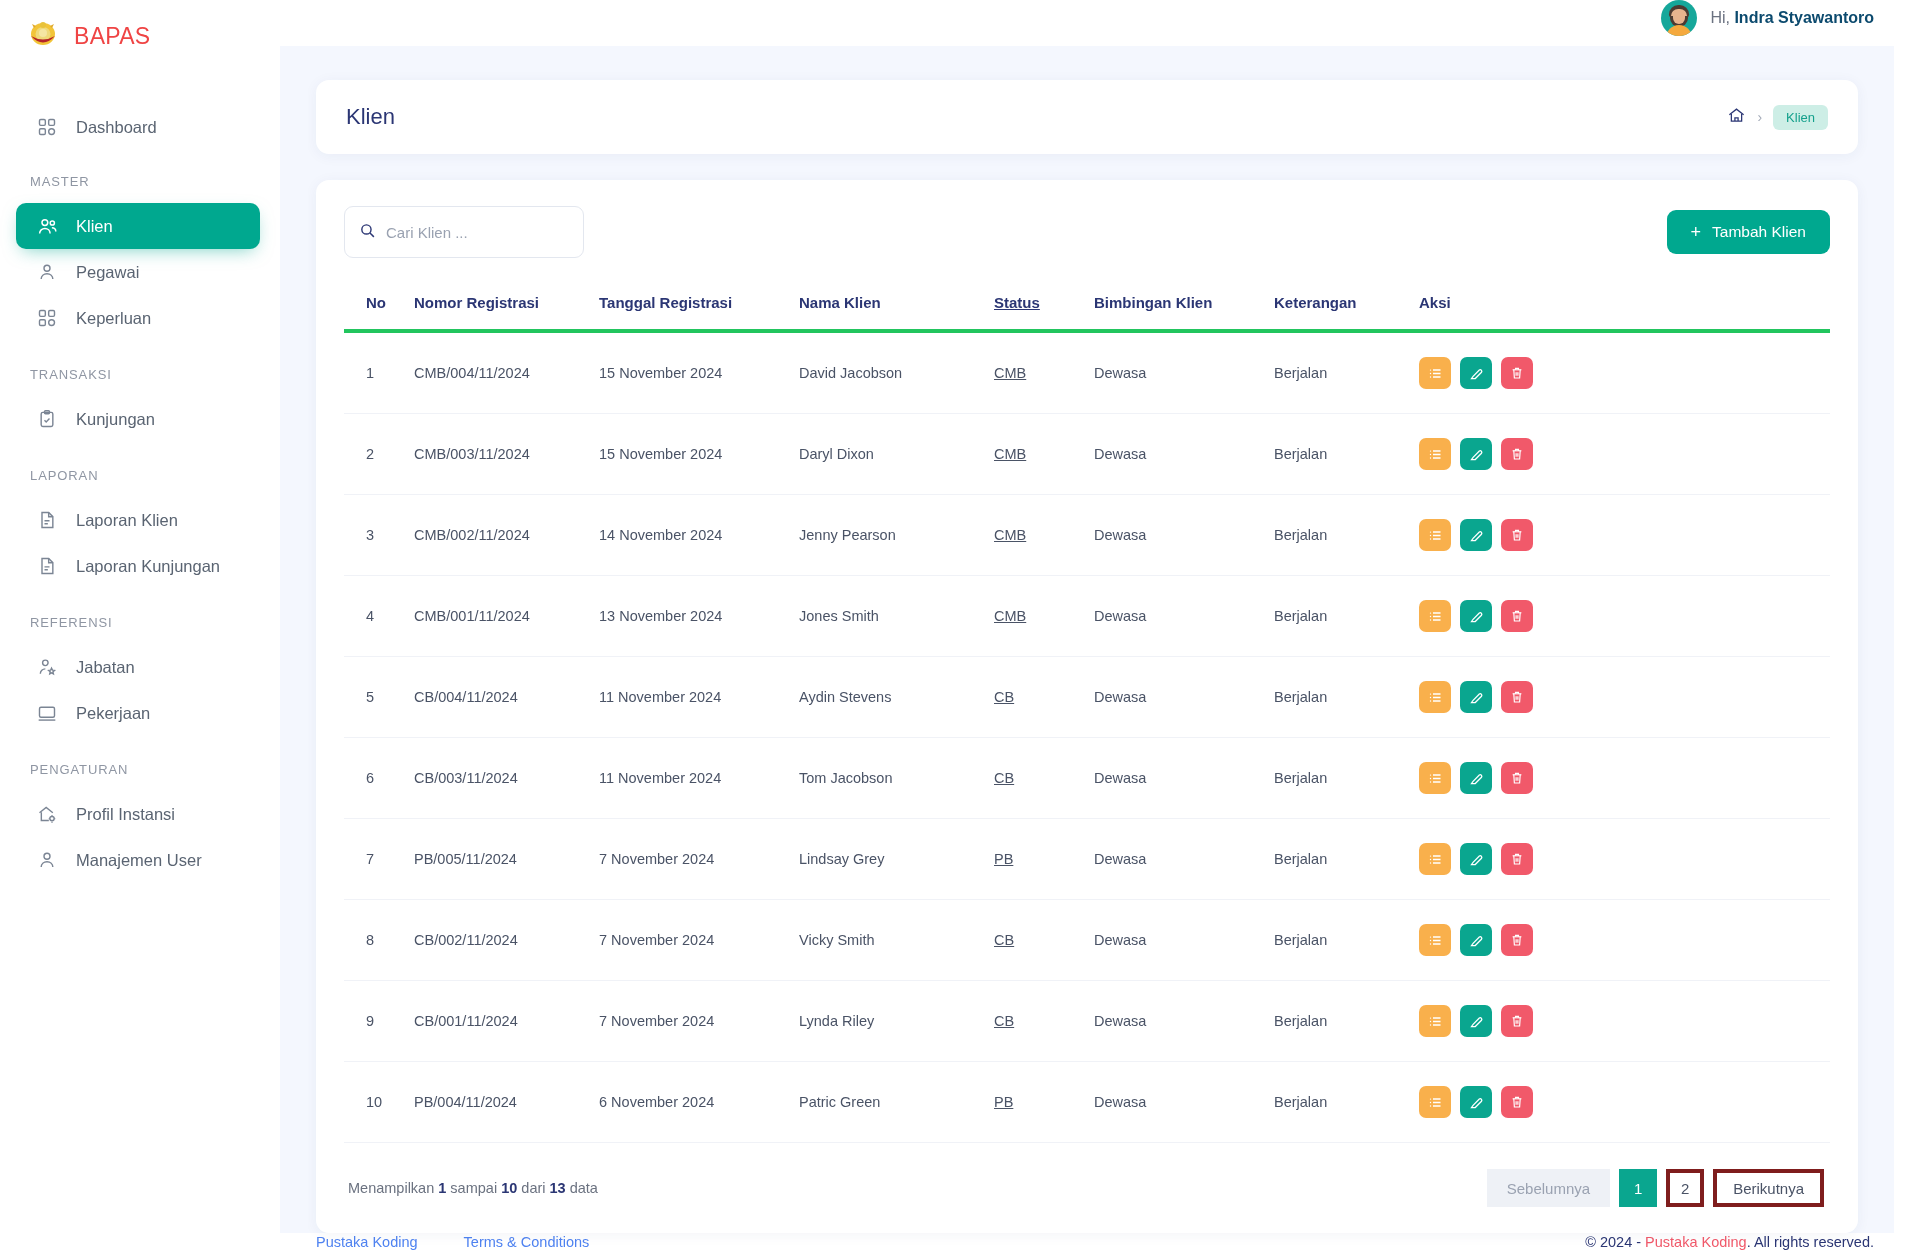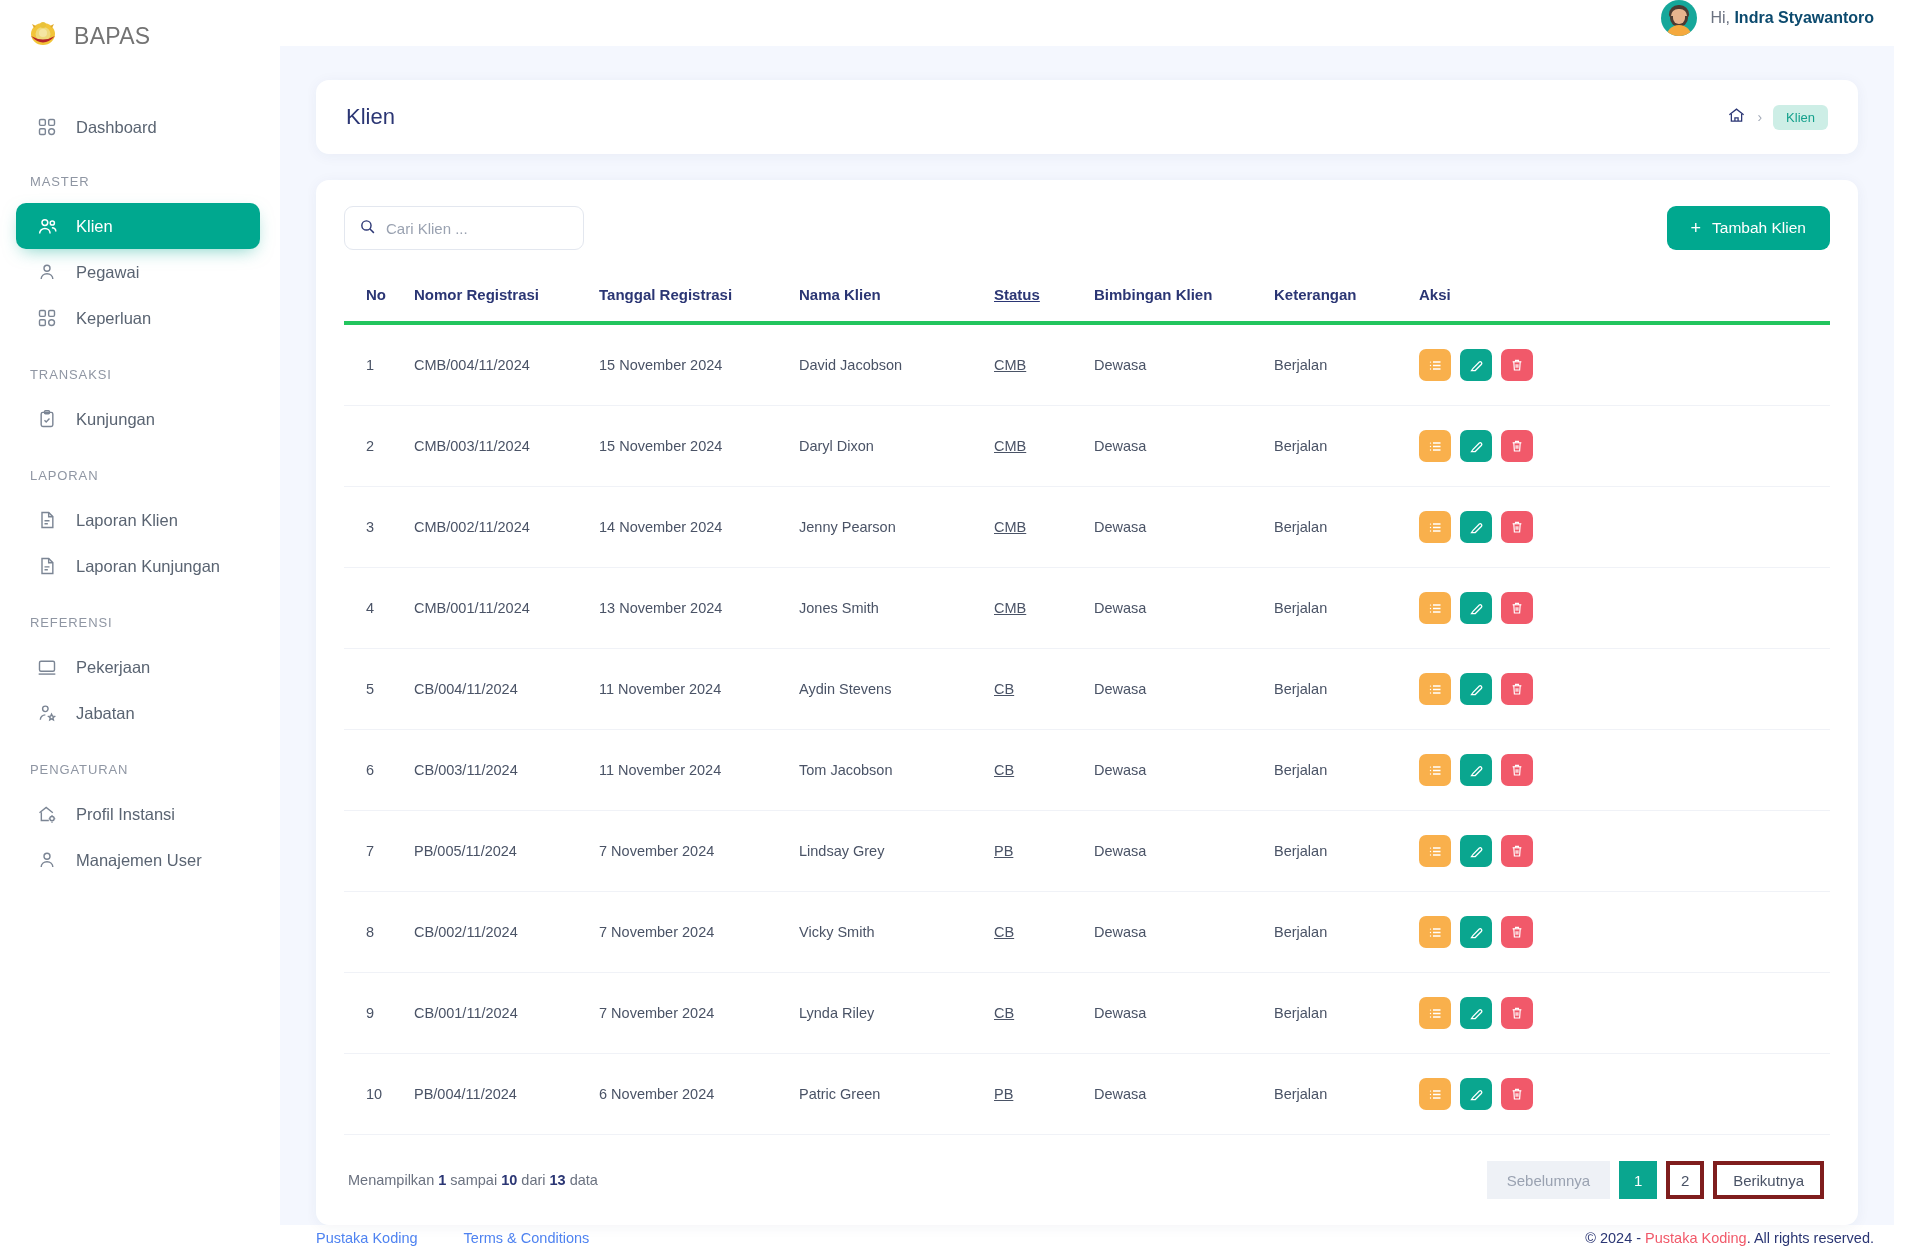--- a/index.html
+++ b/index.html
@@ -17,21 +17,21 @@
     background: #ffffff;
     padding-top: 0;
     position: relative; z-index: 5;
   }
   .brand {
     height: 72px; display: flex; align-items: center;
     padding-left: 26px; gap: 14px;
   }
   .crest { width: 34px; height: 34px; position: relative; }
   .brand-title {
-    font-size: 23px; color: #737373; letter-spacing: .3px;
+    font-size: 23px; color: #ef4444; letter-spacing: .3px;
     font-family: "Liberation Sans", sans-serif;
   }
   .nav { padding-top: 22px; }
   .nav-section {
     font-size: 13px; letter-spacing: .9px; color: #8f96a3;
     padding: 0 0 0 30px; margin: 26px 0 14px 0; text-transform: uppercase;
   }
   .nav-section.first { margin-top: 24px; }
   .nav-item {
     display: flex; align-items: center; gap: 18px;
@@ -91,21 +91,21 @@
   .bc-home svg { stroke:#2b3674; fill:none; stroke-width:1.6; }
   .bc-sep { color: #a3aab8; font-size: 14px; }
   .bc-current {
     background: #cdeee6; color: #14a08c; font-size: 13px;
     padding: 5px 13px; border-radius: 6px;
   }
 
   .table-card { padding: 26px 28px 0 28px; }
   .table-toolbar { display: flex; align-items: center; justify-content: space-between; margin-bottom: 22px; }
   .search-box {
-    width: 240px; height: 44px; border: 1px solid #e3e7ef; border-radius: 9px;
+    width: 240px; height: 52px; border: 1px solid #e3e7ef; border-radius: 9px;
     display: flex; align-items: center; gap: 10px; padding: 0 14px; cursor: text;
   }
   .search-box svg { stroke: #2b3674; fill: none; stroke-width: 2; }
   .search-input {
     border: none; outline: none; font-size: 15px; color: #2b3674;
     font-family: "Liberation Sans", sans-serif; width: 100%; background: transparent;
   }
   .search-input::placeholder { color: #9aa2b1; }
   .btn-add {
     background: #00a88f; color: #fff; border: none; border-radius: 9px;
@@ -264,35 +264,35 @@
               <path d="M14 3v5h5"></path>
               <path d="M9 13h6M9 16.5h4"></path>
             </svg>
           </span>
           <span>Laporan Kunjungan</span>
         </div>
         <div class="nav-section">REFERENSI</div>
         <div class="nav-item">
           <span class="ico">
             <svg width="20" height="20" viewBox="0 0 24 24">
-              <rect x="3" y="5" width="18" height="12" rx="1.8"></rect>
-              <path d="M2 20.5h20"></path>
-            </svg>
-          </span>
-          <span>Pekerjaan</span>
-        </div>
-        <div class="nav-item">
-          <span class="ico">
-            <svg width="20" height="20" viewBox="0 0 24 24">
               <circle cx="10" cy="7" r="3.3"></circle>
               <path d="M4 20c0-3.3 2.7-5.8 6-5.8"></path>
               <path d="M17.5 13.5l1.1 2.3 2.4.3-1.8 1.7.5 2.4-2.2-1.2-2.2 1.2.5-2.4-1.8-1.7 2.4-.3z"></path>
             </svg>
           </span>
           <span>Jabatan</span>
+        </div>
+        <div class="nav-item">
+          <span class="ico">
+            <svg width="20" height="20" viewBox="0 0 24 24">
+              <rect x="3" y="5" width="18" height="12" rx="1.8"></rect>
+              <path d="M2 20.5h20"></path>
+            </svg>
+          </span>
+          <span>Pekerjaan</span>
         </div>
         <div class="nav-section">PENGATURAN</div>
         <div class="nav-item">
           <span class="ico">
             <svg width="20" height="20" viewBox="0 0 24 24">
               <path d="M3 10.5 L11 4.2 L19 10.5"></path>
               <path d="M5.2 9.8v10h9"></path>
               <circle cx="18" cy="17.5" r="2.6"></circle>
               <path d="M18 13.6v1M18 21.4v1M14.1 17.5h1M20.9 17.5h1"></path>
             </svg>

